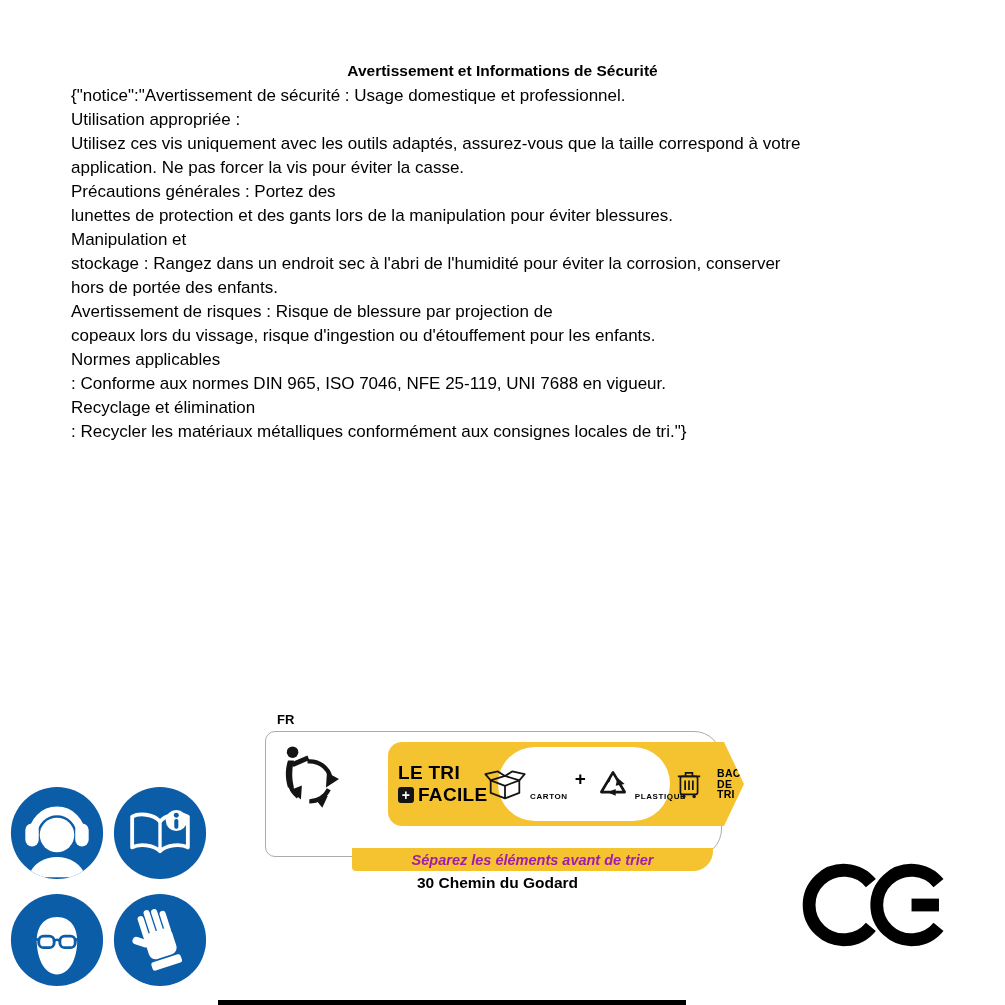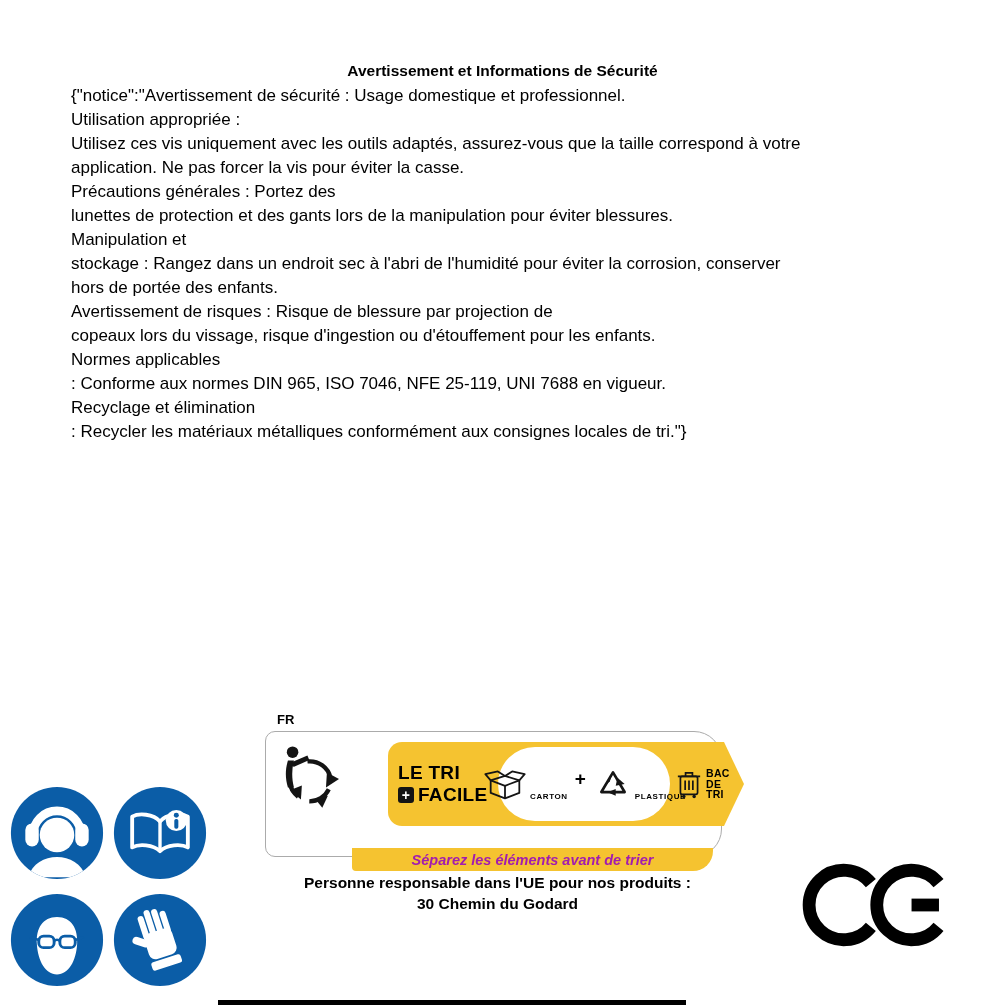--- a/index.html
+++ b/index.html
@@ -36,21 +36,21 @@
   .headline .row2 { display:flex; align-items:center; gap:4px; }
   .plusbox { display:inline-flex; align-items:center; justify-content:center;
              width:16px; height:16px; background:#141414; color:#fff;
              font-size:14px; font-weight:bold; border-radius:3px; line-height:1; }
   .oval { background:#fff; border-radius:40px; height:74px; width:172px; flex:0 0 auto;
           display:flex; align-items:center; justify-content:center; gap:7px; }
   .mat { display:flex; flex-direction:row; align-items:flex-end; gap:2px; }
   .mat svg { display:block; }
   .mat-label { font-size:8px; font-weight:bold; letter-spacing:.6px; }
   .sep-plus { font-size:19px; font-weight:bold; padding-bottom:10px; }
-  .bac { display:flex; align-items:center; gap:5px; margin-left:7px;justify-content:center; }
+  .bac { display:flex; align-items:center; gap:16px; margin-left:7px;justify-content:center; }
   .bac svg { display:block; }
   .bac-text { font-size:10.5px; font-weight:800; line-height:10.5px; white-space:pre-line; letter-spacing:.3px; }
 
   .tagline-strip { position:absolute; left:86px; top:116px; width:361px; height:23px;
                    background:#F5C330; border-radius:0 0 20px 4px;
                    display:flex; align-items:center; justify-content:center;
                    font-style:italic; font-weight:bold; font-size:14.5px; color:#a21caf; }
 
   .contact { position:absolute; left:240px; top:872px; width:515px; text-align:center;
              font-weight:bold; font-size:15.5px; line-height:21px; }
@@ -210,21 +210,20 @@
         <div class="bac-text">BAC
 DE
 TRI</div>
       </div>
     </div>
 
     <div class="tagline-strip">Séparez les éléments avant de trier</div>
   </div>
 
   <div class="contact">
-    <div>Personne responsable dans l'UE pour nos produits :</div>
     <div>30 Chemin du Godard</div>
   </div>
 
   <div class="ce">
     <svg viewBox="0 0 175 110">
       <g fill="none" stroke="#000" stroke-width="14">
         <path d="M77.5 31.1 A38 38 0 1 0 77.5 78.9"></path>
         <path d="M151.5 31.1 A38 38 0 1 0 151.5 78.9"></path>
         <path d="M122 55 L152 55"></path>
       </g>

